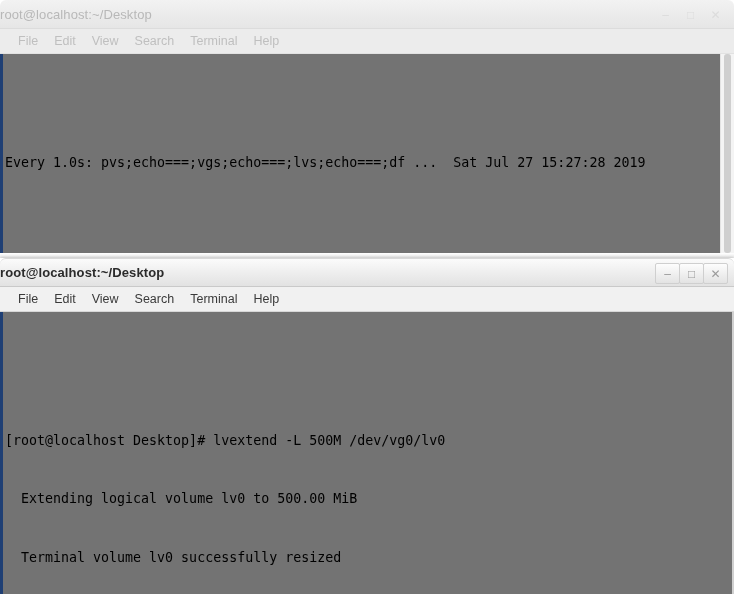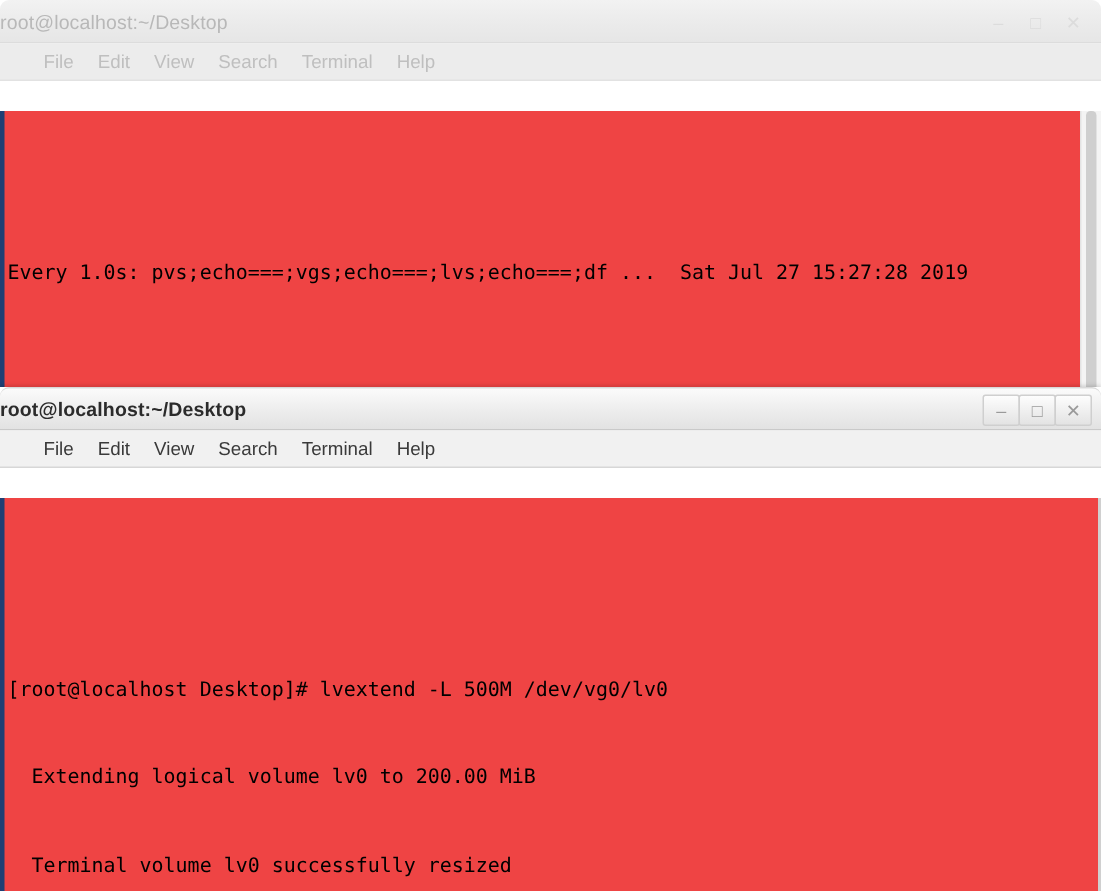--- a/index.html
+++ b/index.html
@@ -80,44 +80,43 @@
     background: linear-gradient(to bottom, #fdfdfd 0%, #f0f0f0 50%, #e3e3e3 100%);
     border: 1px solid #cfcfcf;
     margin-left: -1px;
     border-radius: 2px;
   }
 
   .menubar {
     height: 25px;
     display: flex;
     align-items: center;
-    padding-left: 21px;
+    padding-left: 10px;
     box-sizing: border-box;
     font-size: 12.5px;
   }
   .menubar.inactive { background: #ececec; color: #bfbfbf; border-bottom: 1px solid #e2e2e2;}
   .menubar.active   { background: #f1f1f1; color: #3a3a3a; border-bottom: 1px solid #d7d7d7;}
   .menu-item {
     padding: 2px 8px;
     white-space: nowrap;
     cursor: default;
   }
 
   .term-body {
-    background: #ef4444;
+    background: #737373;
     color: #000000;
     font-family: "DejaVu Sans Mono", "Liberation Mono", monospace;
     font-size: 13.3px;
     line-height: 19.6px;
     white-space: pre;
     overflow: hidden;
     box-sizing: border-box;
     position: relative;
     padding: 1px 0 0 1px;
-    margin-top: 20px;
   }
 
   
   .edge-left {
     position: absolute;
     left: 0;
     top: 0;
     bottom: 0;
     width: 3px;
     background: #1f3f74;
@@ -254,21 +253,21 @@
     <span class="menu-item">Search</span>
     <span class="menu-item">Terminal</span>
     <span class="menu-item">Help</span>
   </div>
 
   <div class="term-body">
     <div class="edge-left"></div>
     <div class="edge-right"></div>
     <div style="padding-left:4px; padding-right:6px;">
       <div>[root@localhost Desktop]# lvextend -L 500M /dev/vg0/lv0</div>
-      <div>  Extending logical volume lv0 to 200.00 MiB</div>
+      <div>  Extending logical volume lv0 to 500.00 MiB</div>
       <div>  Terminal volume lv0 successfully resized</div>
       
       
       
       
       
       
       
       
       

